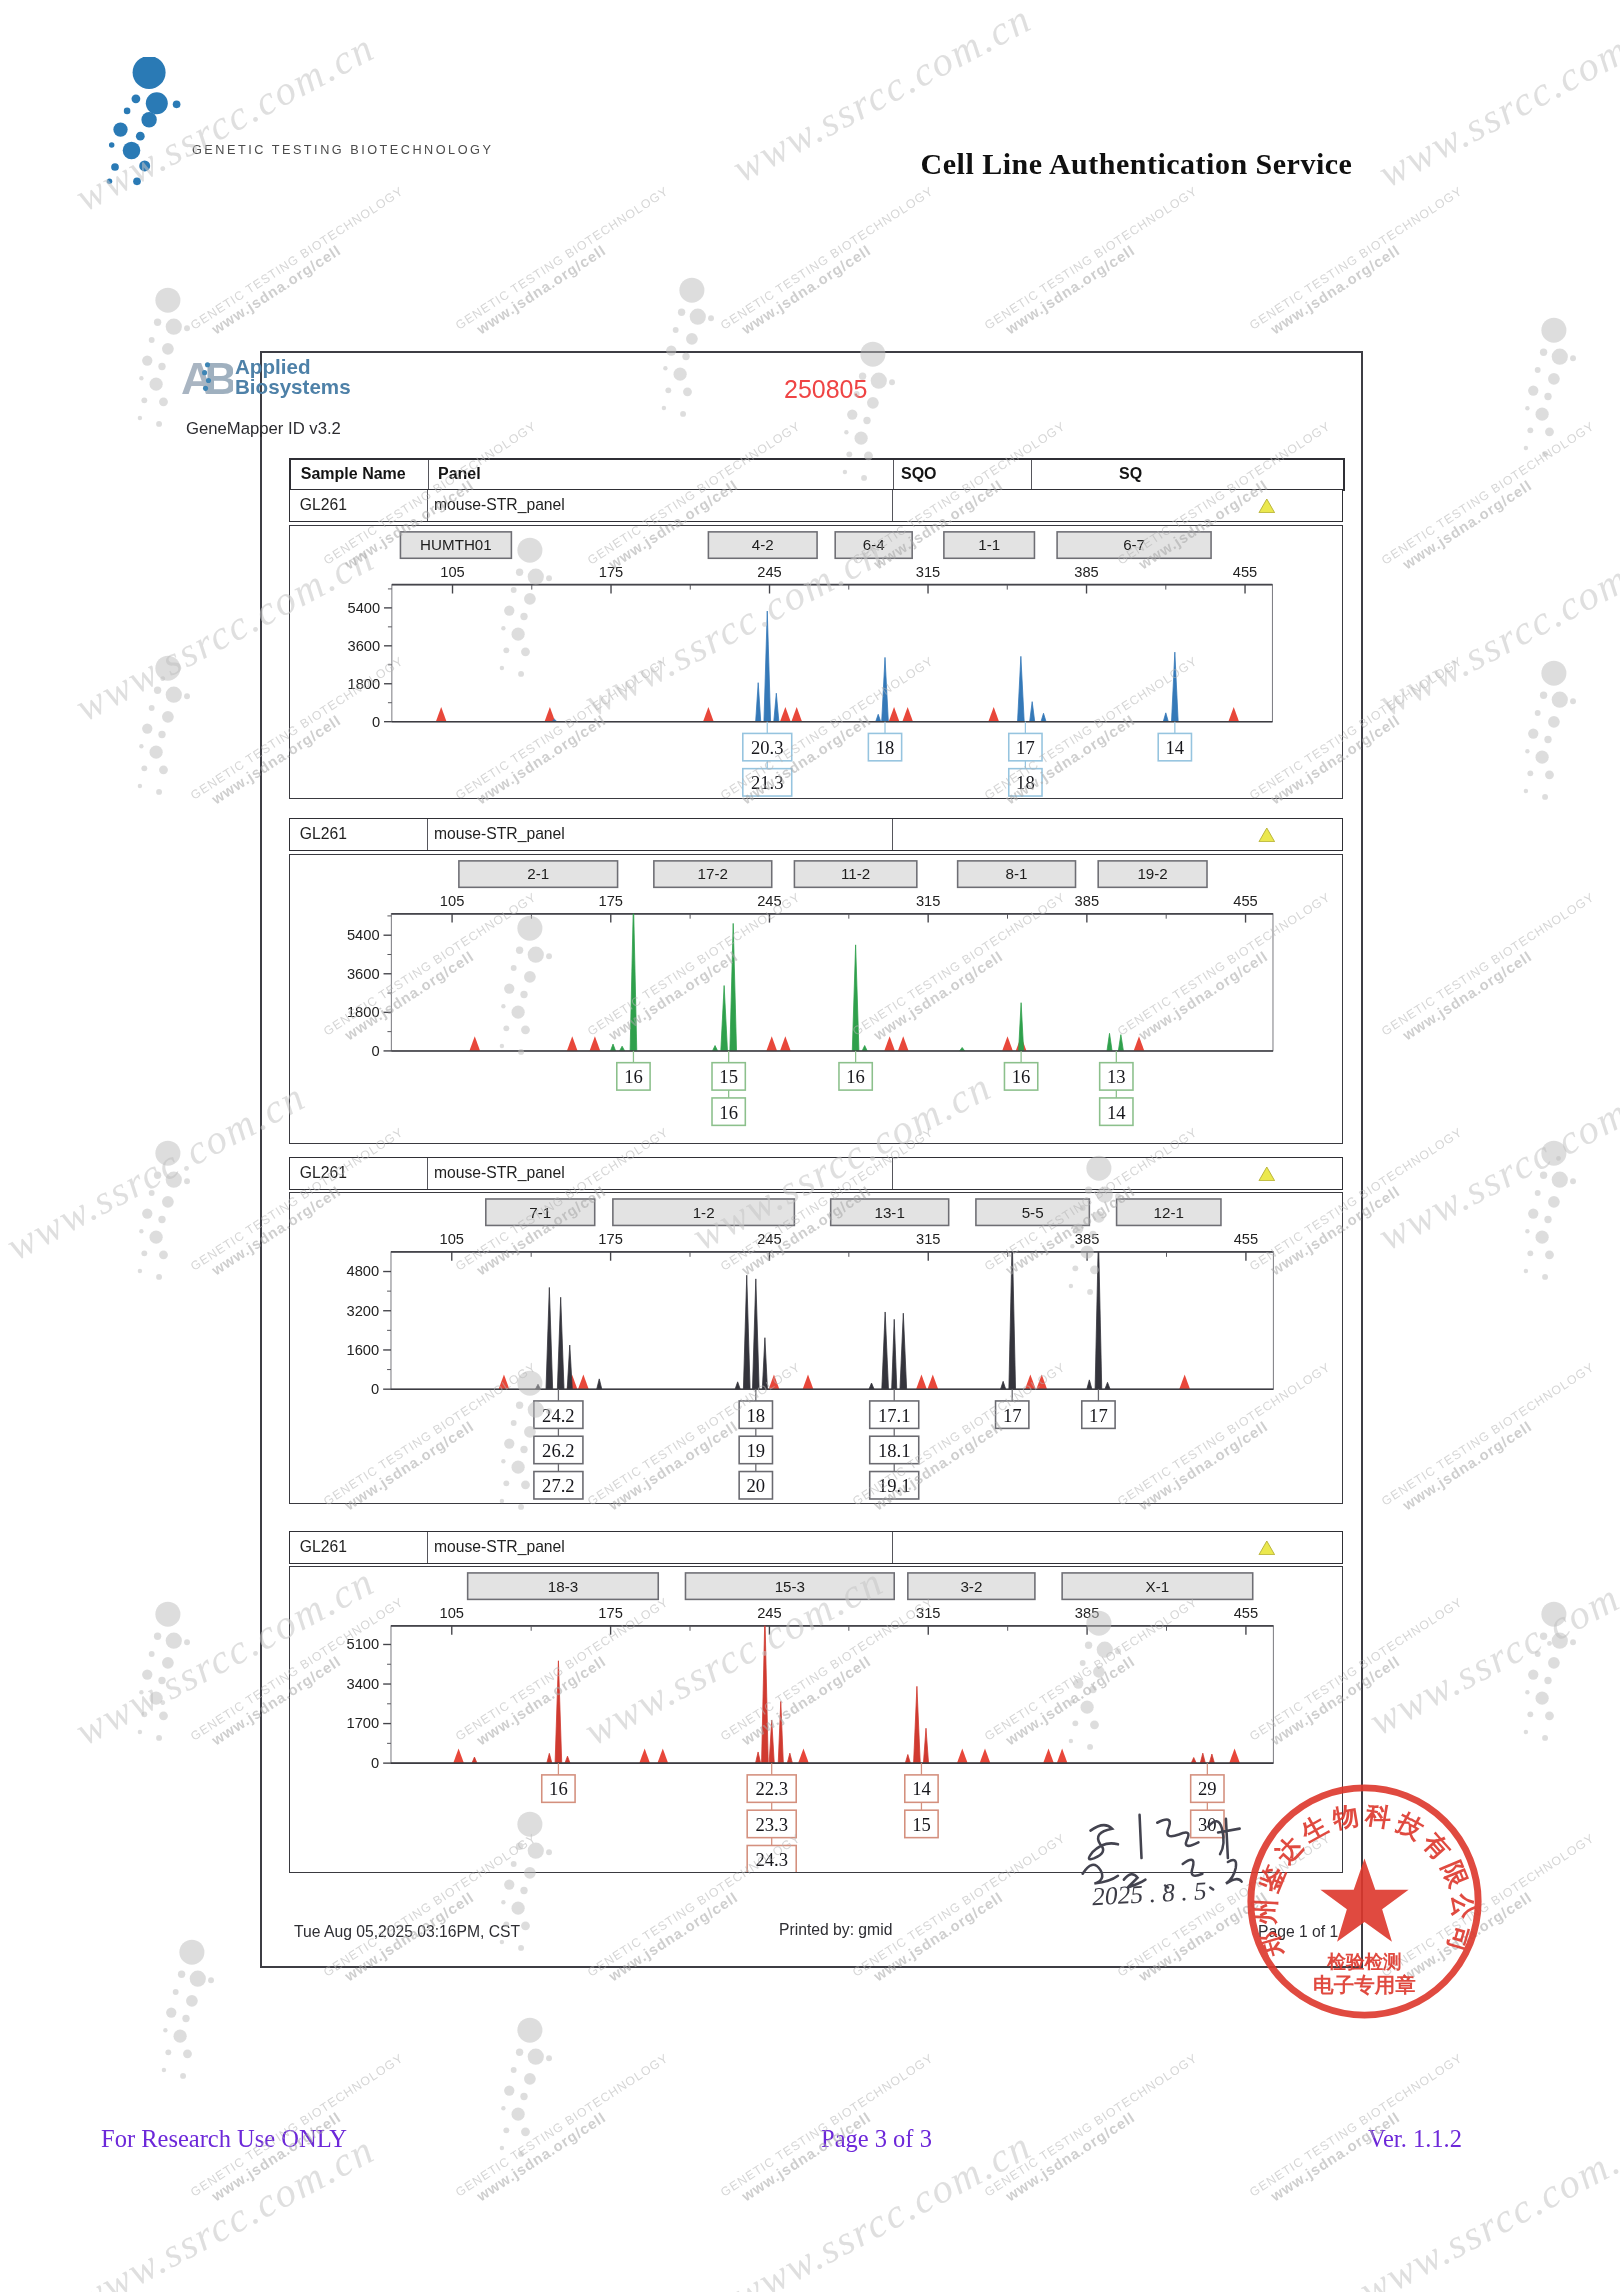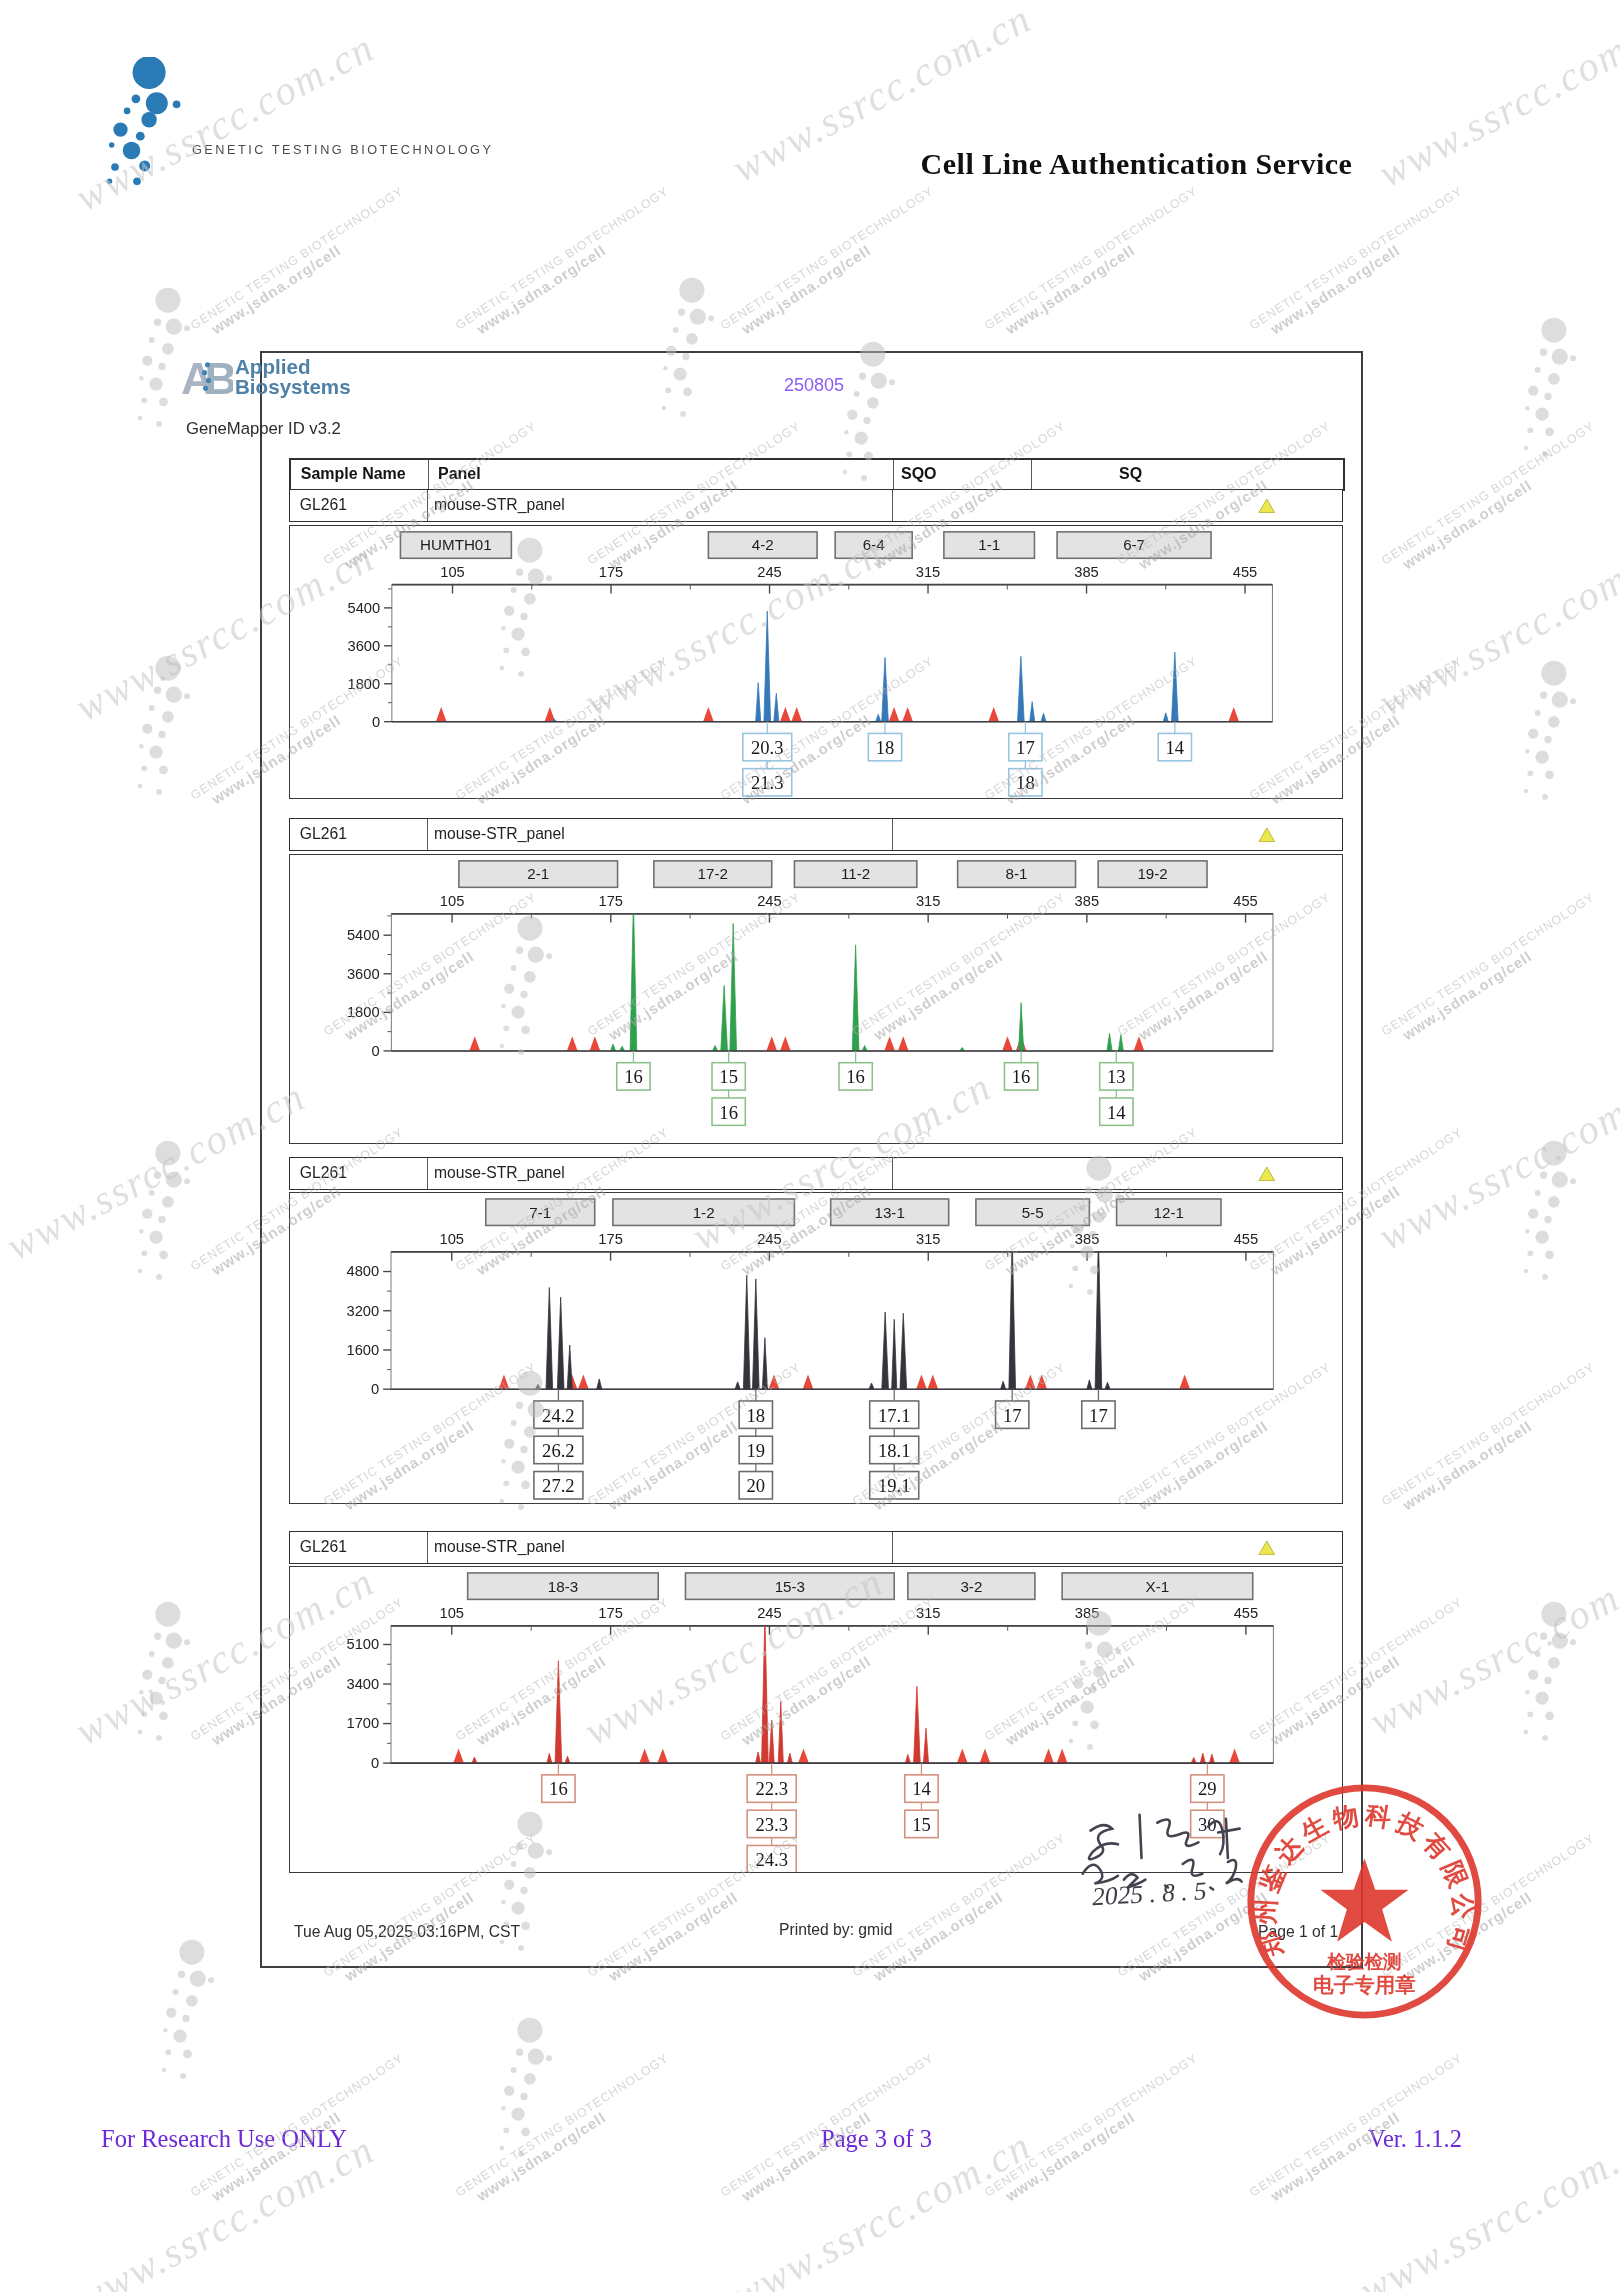--- a/index.html
+++ b/index.html
@@ -26,21 +26,21 @@
                border:1.5px solid #3a3a40;z-index:2}
   .chart-block svg{position:absolute;left:0;top:0}
   #title-wrap{position:absolute;left:828px;top:147px;width:617px;text-align:center;z-index:2}
   #title1{font-family:"Liberation Serif",serif;font-weight:bold;font-size:30px;color:#101010;
           letter-spacing:0.5px}
   #title2{font-family:"Liberation Serif",serif;font-weight:bold;font-size:28px;color:#101010;margin-top:2.9px}
   #company-name{position:absolute;left:192px;top:143px;font-size:12.7px;letter-spacing:2.5px;color:#4b4b4b;z-index:2}
   #app-name{position:absolute;left:235px;top:357px;font-size:20.6px;line-height:19.6px;font-weight:bold;
             color:#4e81a8;z-index:2}
   #software-name{position:absolute;left:186px;top:419px;font-size:16.7px;color:#2c2c30;z-index:2}
-  #run-id{position:absolute;left:784px;top:375px;font-size:18px;color:#8b5cf6;z-index:2}
+  #run-id{position:absolute;left:784px;top:375px;font-size:25px;color:#ef4444;z-index:2}
   .docfoot{position:absolute;font-size:15.7px;color:#2e2e33;z-index:2}
   .pagefoot{position:absolute;font-family:"Liberation Serif",serif;font-size:24.5px;color:#6d28d9;z-index:2}
   #stamp-svg{position:absolute;left:1243px;top:1780px;z-index:6;opacity:.9}
   #sig-svg{position:absolute;left:1063px;top:1803px;z-index:4}
 </style>
 </head>
 <body>
 
 <div id="wm-layer">
     <div class="wm-large" style="left: 59px; top: 98px;">www.ssrcc.com.cn</div>

